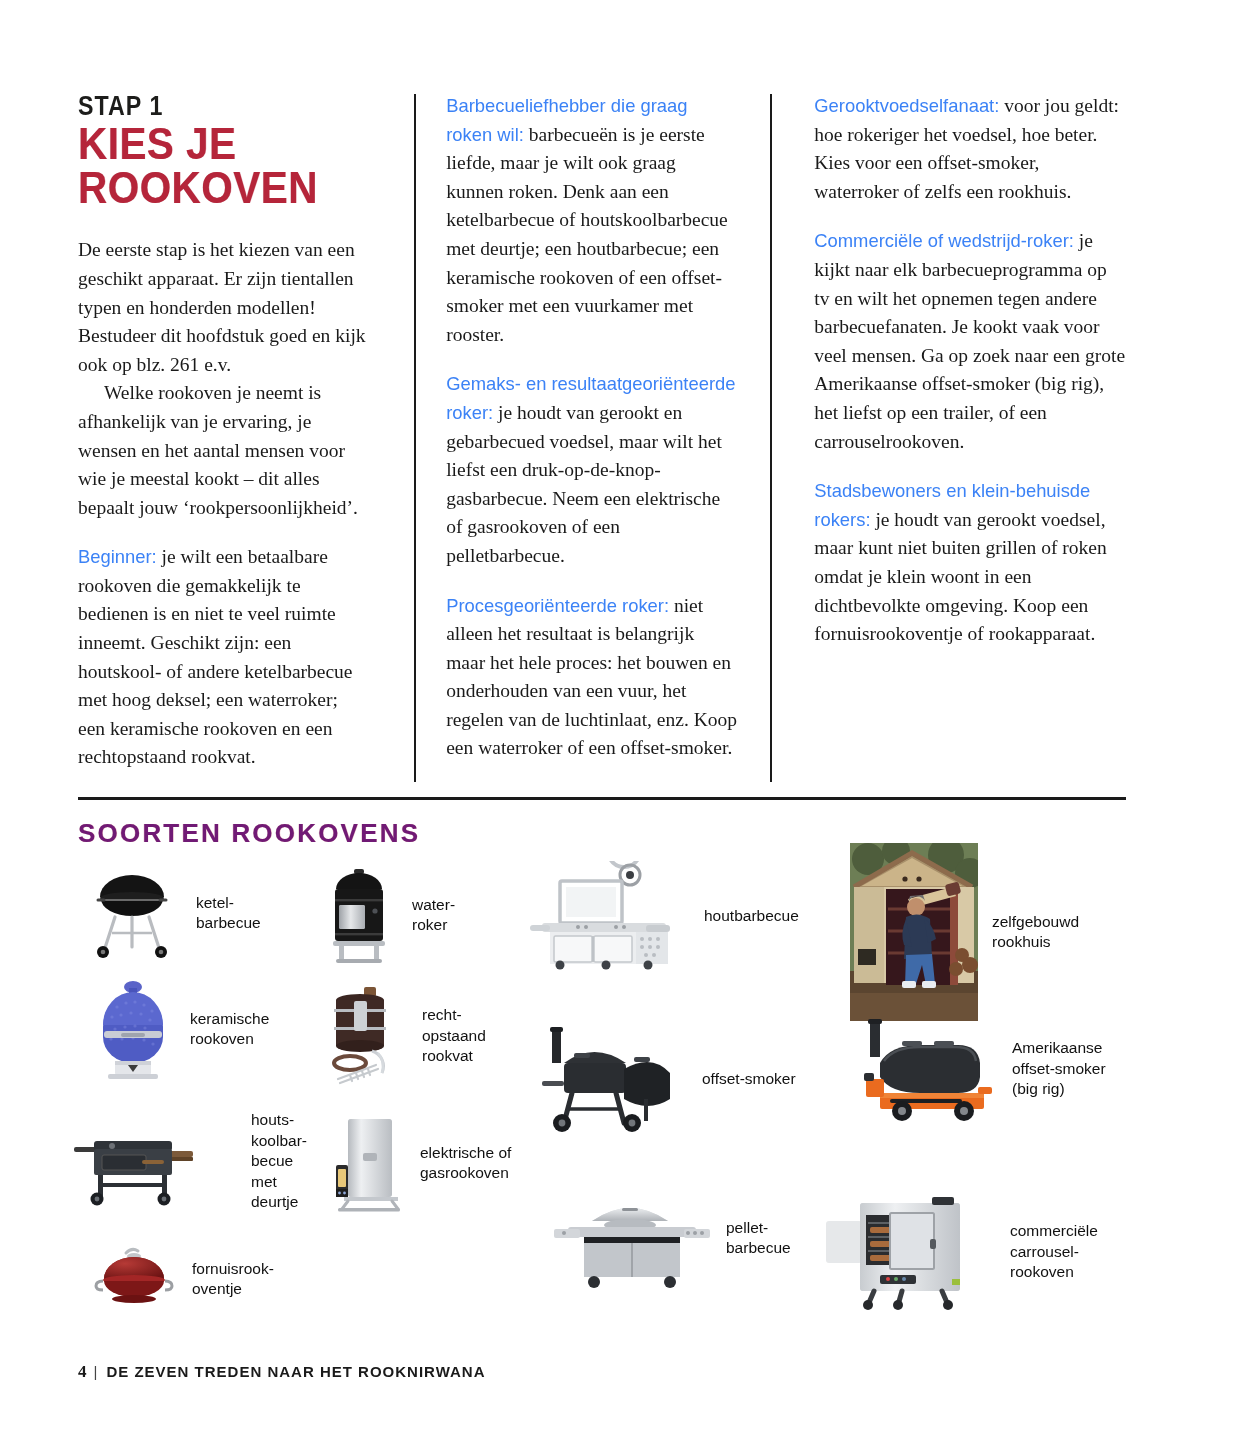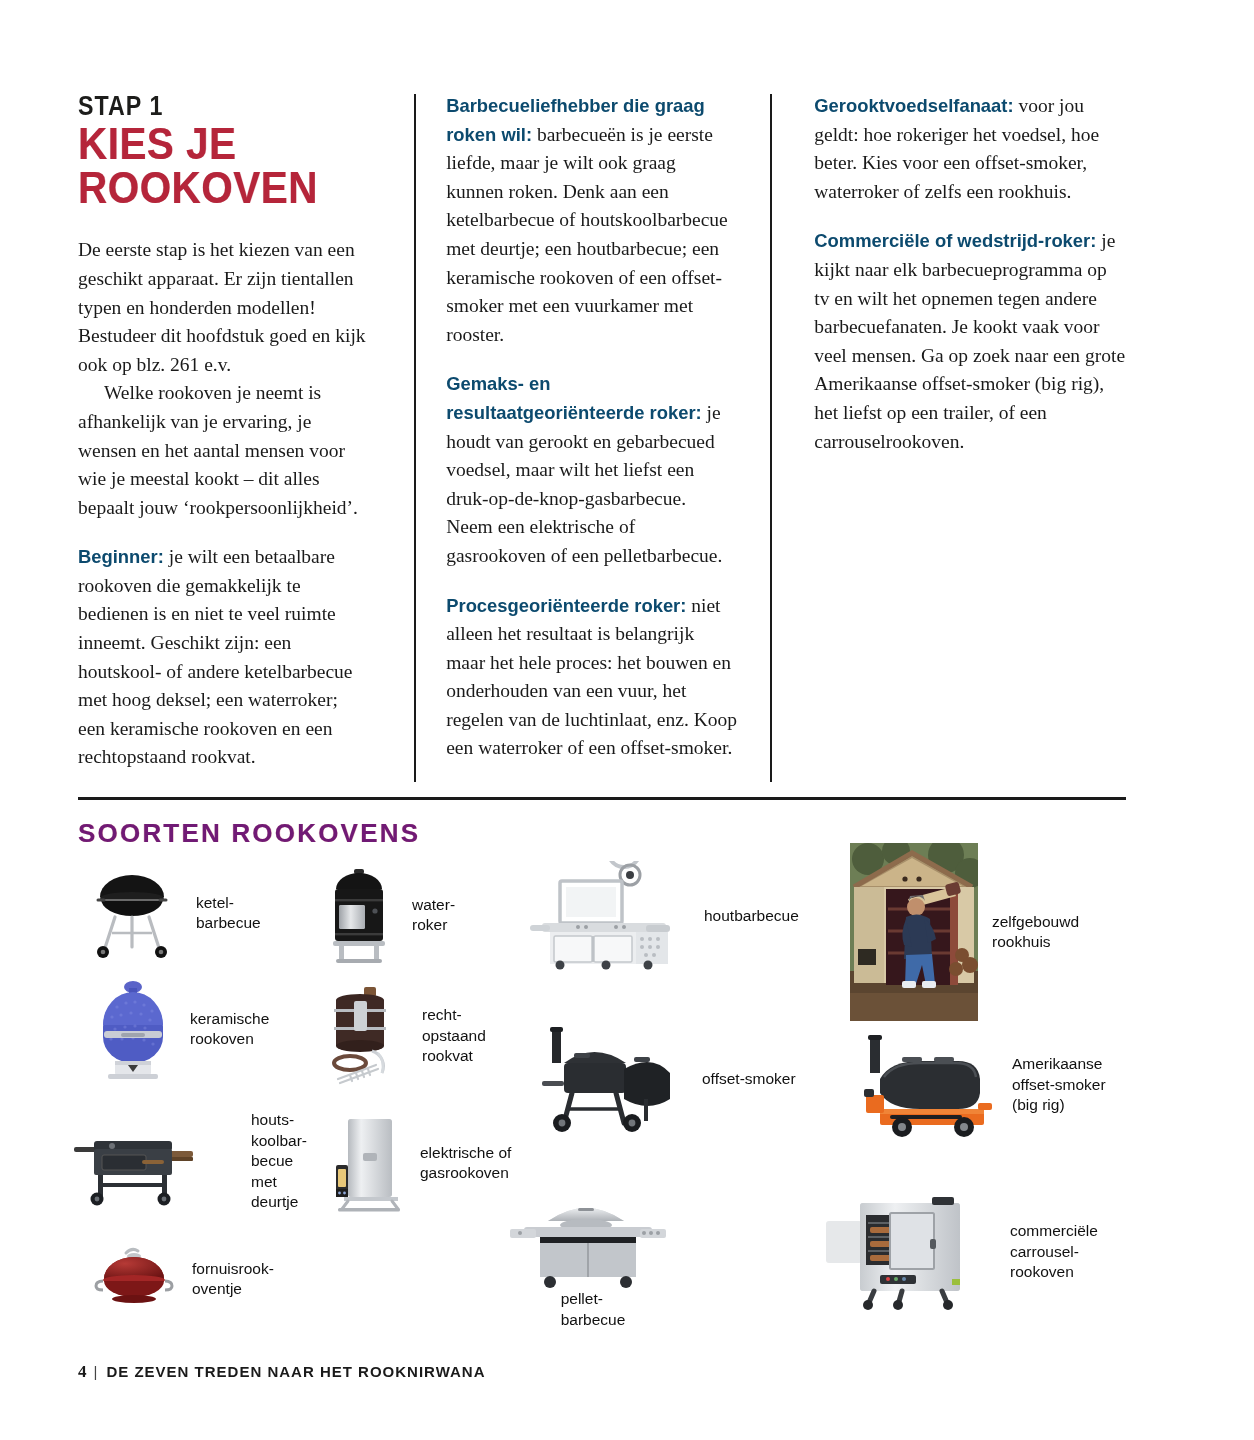--- a/index.html
+++ b/index.html
@@ -76,23 +76,23 @@
     line-height: 28.6px;
     color: #1a1a1a;
     margin: 0 0 21px 0;
     text-align: left;
     hyphens: none;
   }
   p.body.cont { text-indent: 26px; margin-top: -21px; }
   p.body:last-child { margin-bottom: 0; }
   .lead {
     font-family: "Liberation Sans", "DejaVu Sans", sans-serif;
-    font-weight: bold;
+    font-weight: normal;
     font-size: 18.4px;
-    color: #0c4a6e;
+    color: #3b82f6;
   }
 
   
   .rule-h {
     position: absolute;
     left: 78px;
     top: 797px;
     width: 1048px;
     height: 3px;
     background: #1a1a1a;
@@ -191,20 +191,21 @@
       <p class="body"><span class="lead">Gemaks- en resultaatgeoriënteerde roker:</span><span> je houdt van gerookt en gebarbecued voedsel, maar wilt het liefst een druk-op-de-knop-gasbarbecue. Neem een elektrische of gasrookoven of een pelletbarbecue.</span></p>
 
       <p class="body"><span class="lead">Procesgeoriënteerde roker:</span><span> niet alleen het resultaat is belangrijk maar het hele proces: het bouwen en onderhouden van een vuur, het regelen van de luchtinlaat, enz. Koop een waterroker of een offset-smoker.</span></p>
     </div>
 
     <div class="col col-3">
       <p class="body"><span class="lead">Gerooktvoedselfanaat:</span><span> voor jou geldt: hoe rokeriger het voedsel, hoe beter. Kies voor een offset-smoker, waterroker of zelfs een rookhuis.</span></p>
 
       <p class="body"><span class="lead">Commerciële of wedstrijd-roker:</span><span> je kijkt naar elk barbecueprogramma op tv en wilt het opnemen tegen andere barbecuefanaten. Je kookt vaak voor veel mensen. Ga op zoek naar een grote Amerikaanse offset-smoker (big rig), het liefst op een trailer, of een carrouselrookoven.</span></p>
 
+      <p class="body"><span class="lead">Stadsbewoners en klein-behuisde rokers:</span><span> je houdt van gerookt voedsel, maar kunt niet buiten grillen of roken omdat je klein woont in een dichtbevolkte omgeving. Koop een fornuisrookoventje of rookapparaat.</span></p>
     </div>
   </div>
 
   <div class="rule-h"></div>
   <div class="section-title">SOORTEN ROOKOVENS</div>
 
   <div class="grid">
 
     <div class="gitem" style="left:10px; top:12px;">
       <div class="gthumb">
@@ -457,21 +458,21 @@
           <circle cx="34" cy="100" r="9" fill="#1a1c1f"></circle>
             <circle cx="34" cy="100" r="3.4" fill="#72767b"></circle>
           <circle cx="104" cy="100" r="9" fill="#1a1c1f"></circle>
             <circle cx="104" cy="100" r="3.4" fill="#72767b"></circle>
           <path d="M118 76 v22" stroke="#2a2d31" stroke-width="4"></path>
         </svg>
       </div>
       <div class="glabel">offset-smoker</div>
     </div>
 
-    <div class="gitem" style="left:432px; top:332px;flex-direction:column;">
+    <div class="gitem" style="left:476px; top:332px;">
       <div class="gthumb">
         <svg width="164" height="102" viewBox="0 0 164 102" aria-hidden="true">
           <path d="M44 34 q38 -26 76 0 z" fill="#d6d9dd"></path>
           <path d="M44 34 q38 -26 76 0 z" fill="url(#lg3)"></path>
           <defs>
             <linearGradient id="lg3" x1="0" y1="0" x2="0" y2="1">
               <stop offset="0%" stop-color="#eceef0"></stop>
               <stop offset="100%" stop-color="#aeb2b7"></stop>
             </linearGradient>
           </defs>
@@ -542,21 +543,21 @@
               <circle cx="112" cy="112" r="7"></circle>
               <circle cx="120" cy="122" r="8"></circle>
               <circle cx="106" cy="126" r="7"></circle>
             </g>
         </svg>
       </div>
       <div class="glabel">zelfgebouwd
 rookhuis</div>
     </div>
 
-    <div class="gitem" style="left:778px; top:178px;">
+    <div class="gitem" style="left:778px; top:162px;">
       <div class="gthumb">
         <svg width="148" height="104" viewBox="0 0 148 104" aria-hidden="true">
           <rect x="20" y="4" width="10" height="36" fill="#2a2d31"></rect>
           <rect x="18" y="2" width="14" height="5" rx="2" fill="#1e2023"></rect>
           <path d="M30 46 q10 -18 40 -18 h38 q20 0 22 18 v14 q-2 16 -22 16 h-38 q-30 0 -40 -16 z" fill="#2b2e32"></path>
           <path d="M34 44 q10 -14 36 -14 h36 q18 0 20 14" fill="none" stroke="#4b4f54" stroke-width="2.5"></path>
           <rect x="52" y="24" width="20" height="5" rx="2" fill="#4b4f54"></rect>
           <rect x="84" y="24" width="20" height="5" rx="2" fill="#4b4f54"></rect>
           <rect x="30" y="76" width="104" height="16" rx="2" fill="#ea6b1f"></rect>
           <rect x="30" y="76" width="104" height="5" fill="#f08437"></rect>

